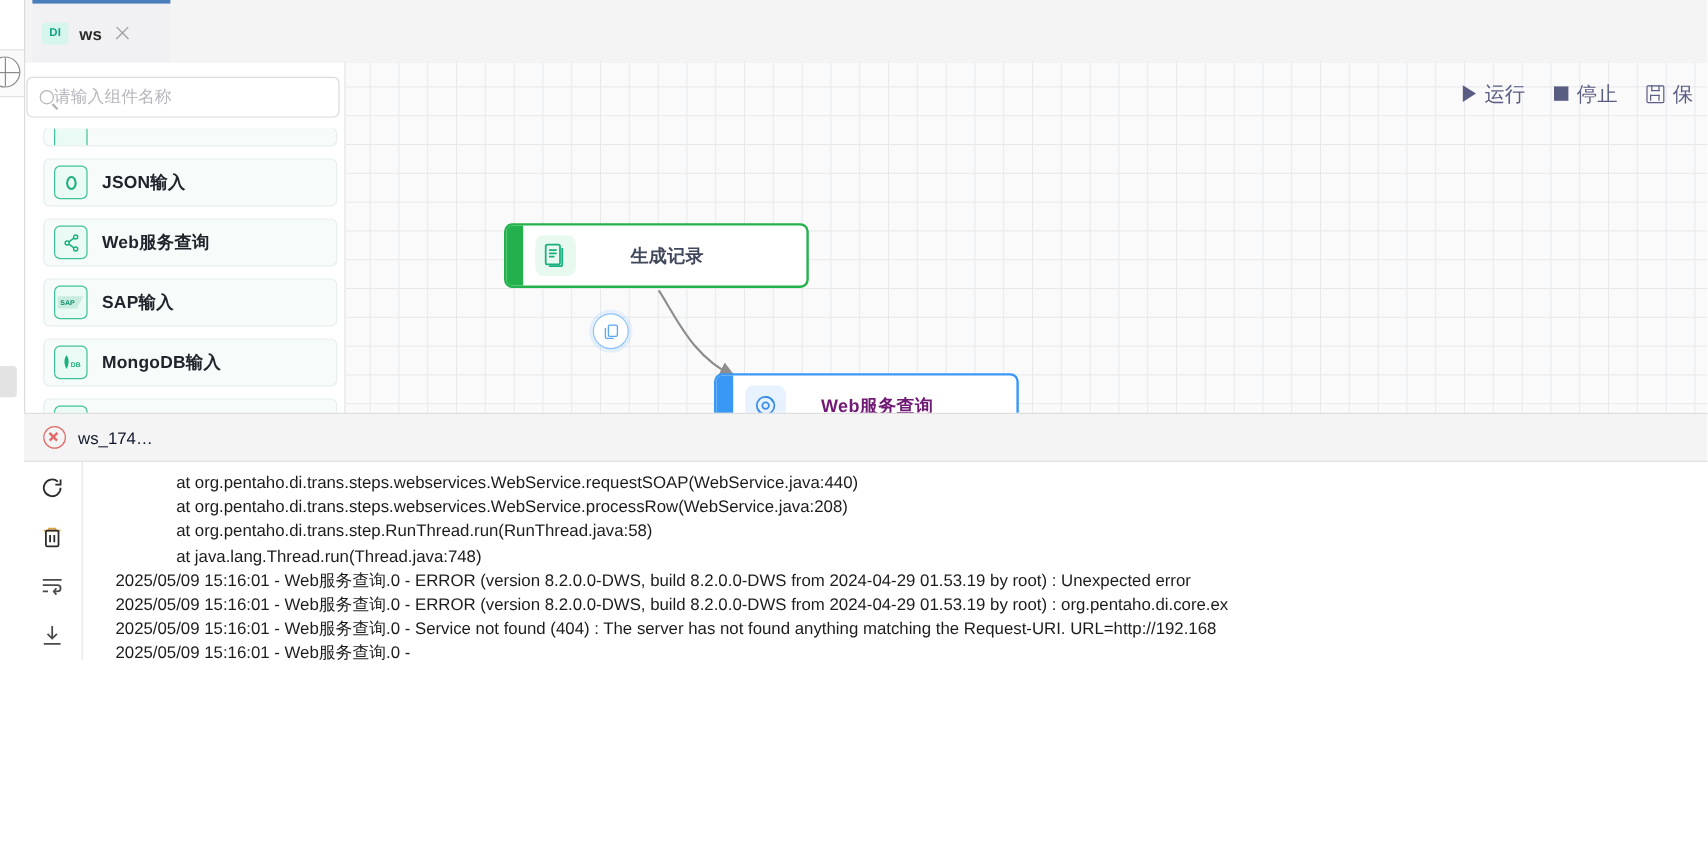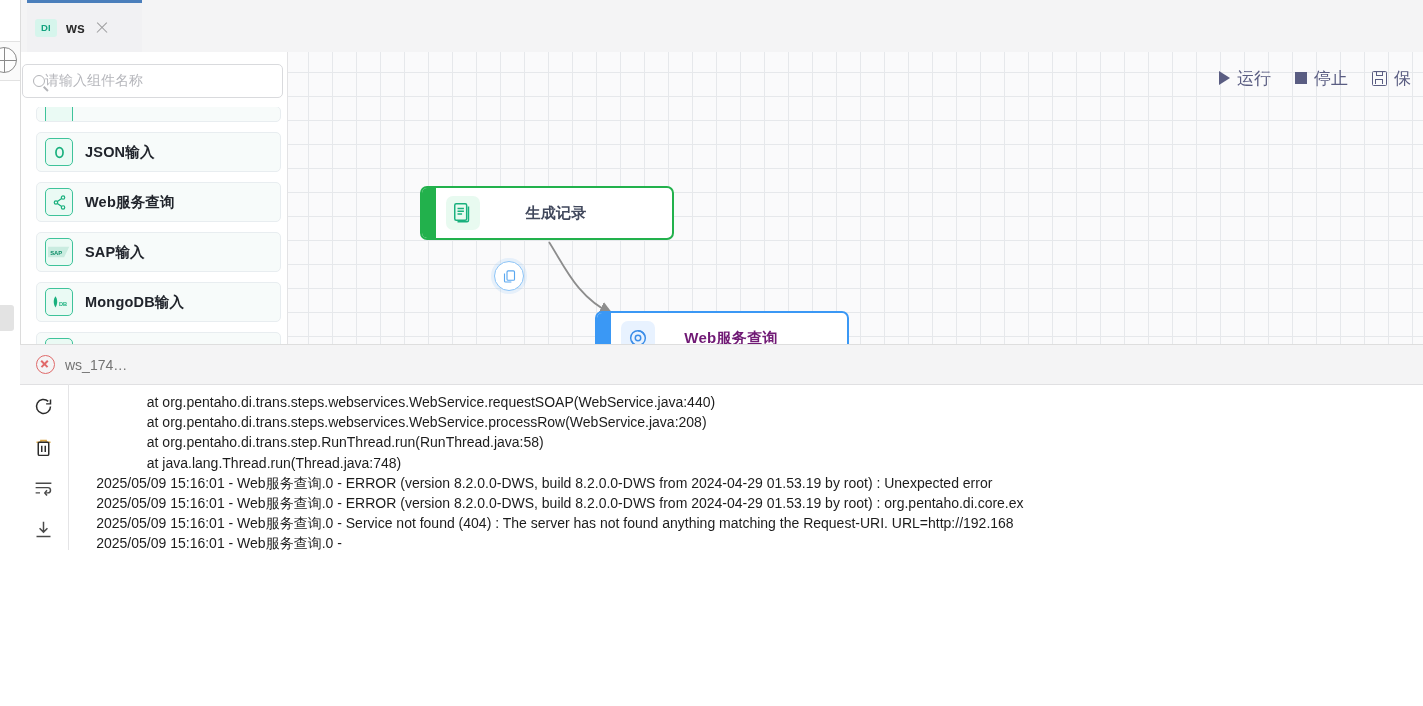--- a/index.html
+++ b/index.html
@@ -90,21 +90,21 @@
   .panel-progress{position:absolute;left:25px;top:494px;width:262px;height:4px;background:#ececec;z-index:26;}
   .panel-progress i{display:block;width:120px;height:4px;background:#3b7ec4;}
 
   
   .logpanel{position:absolute;left:20px;right:0;bottom:0;height:205px;background:#fff;border-top:1px solid #dedede;z-index:40;}
   .logtabs{height:39px;background:#f4f4f5;border-bottom:1px solid #e0e0e2;display:flex;align-items:center;padding-left:16px;}
   .err-ico{width:19px;height:19px;border-radius:50%;border:1.6px solid #e06a6a;position:relative;box-sizing:border-box;flex:0 0 19px;}
   .err-ico:before,.err-ico:after{content:"";position:absolute;left:3.3px;top:7.2px;width:9px;height:1.6px;background:#e06a6a;}
   .err-ico:before{transform:rotate(45deg);}
   .err-ico:after{transform:rotate(-45deg);}
-  .logtab-label{margin-left:10px;font-size:14px;color:#737373;}
+  .logtab-label{margin-left:10px;font-size:14px;color:#0f172a;}
   .logbody{position:absolute;left:0;top:39px;right:0;bottom:0;display:flex;}
   .logtools{width:48px;border-right:1px solid #e4e4e6;padding-top:12px;display:flex;flex-direction:column;align-items:center;gap:19px;flex:0 0 48px;}
   .ltool{width:22px;height:22px;position:relative;}
   .logtext{flex:1;overflow:hidden;padding:8px 0 0 0;font-family:Liberation Sans, sans-serif;font-size:14px;line-height:20.2px;color:#1c1c1c;white-space:pre;}
   .logtext div{padding-left:0;}
 </style>
 </head>
 <body>
 
 <div class="app">

